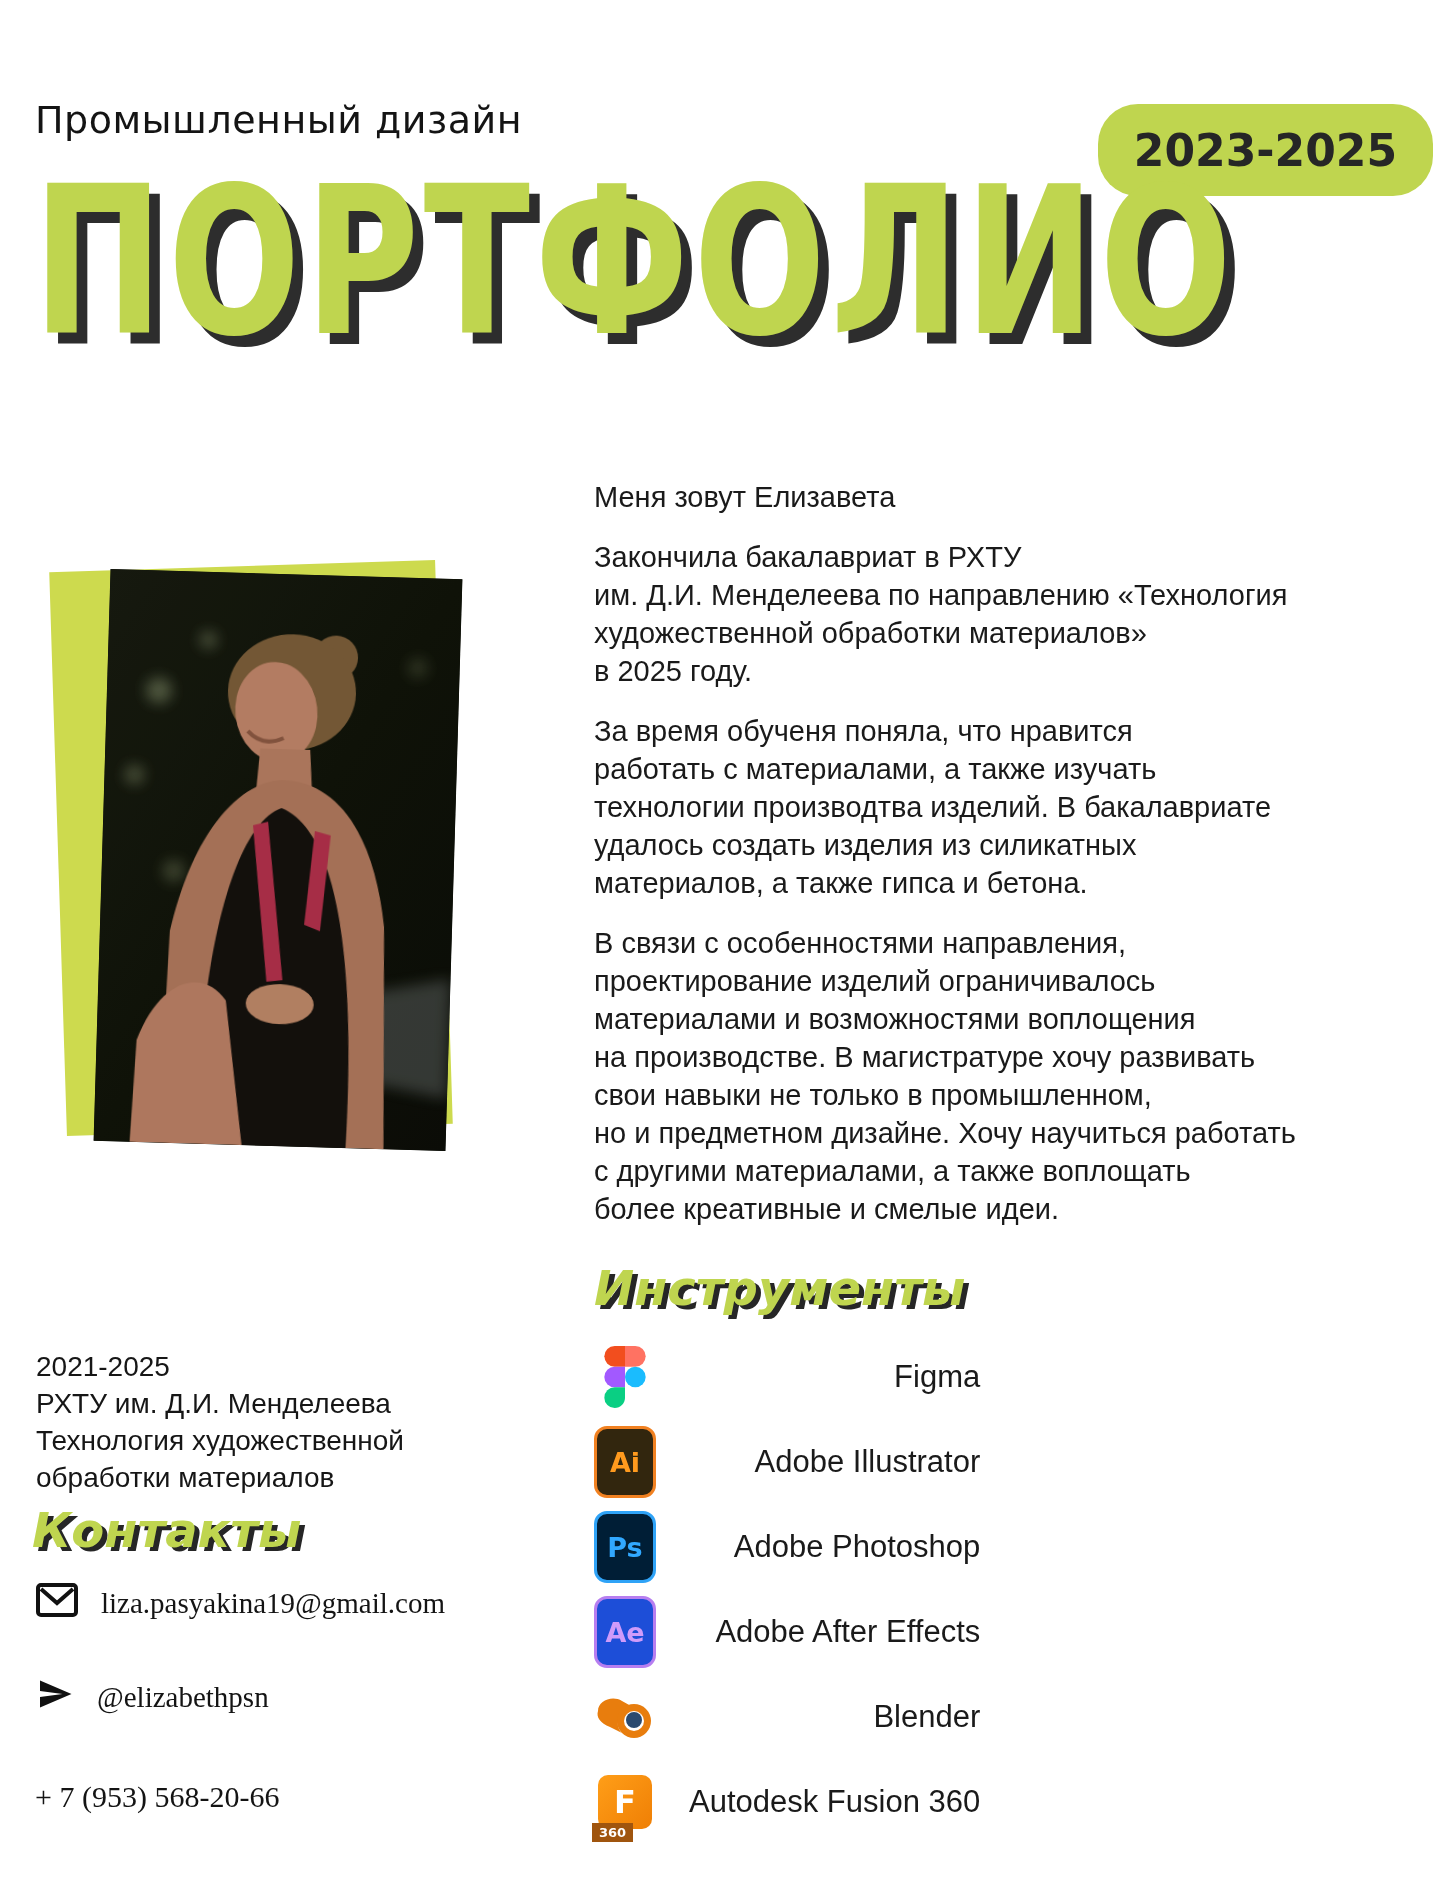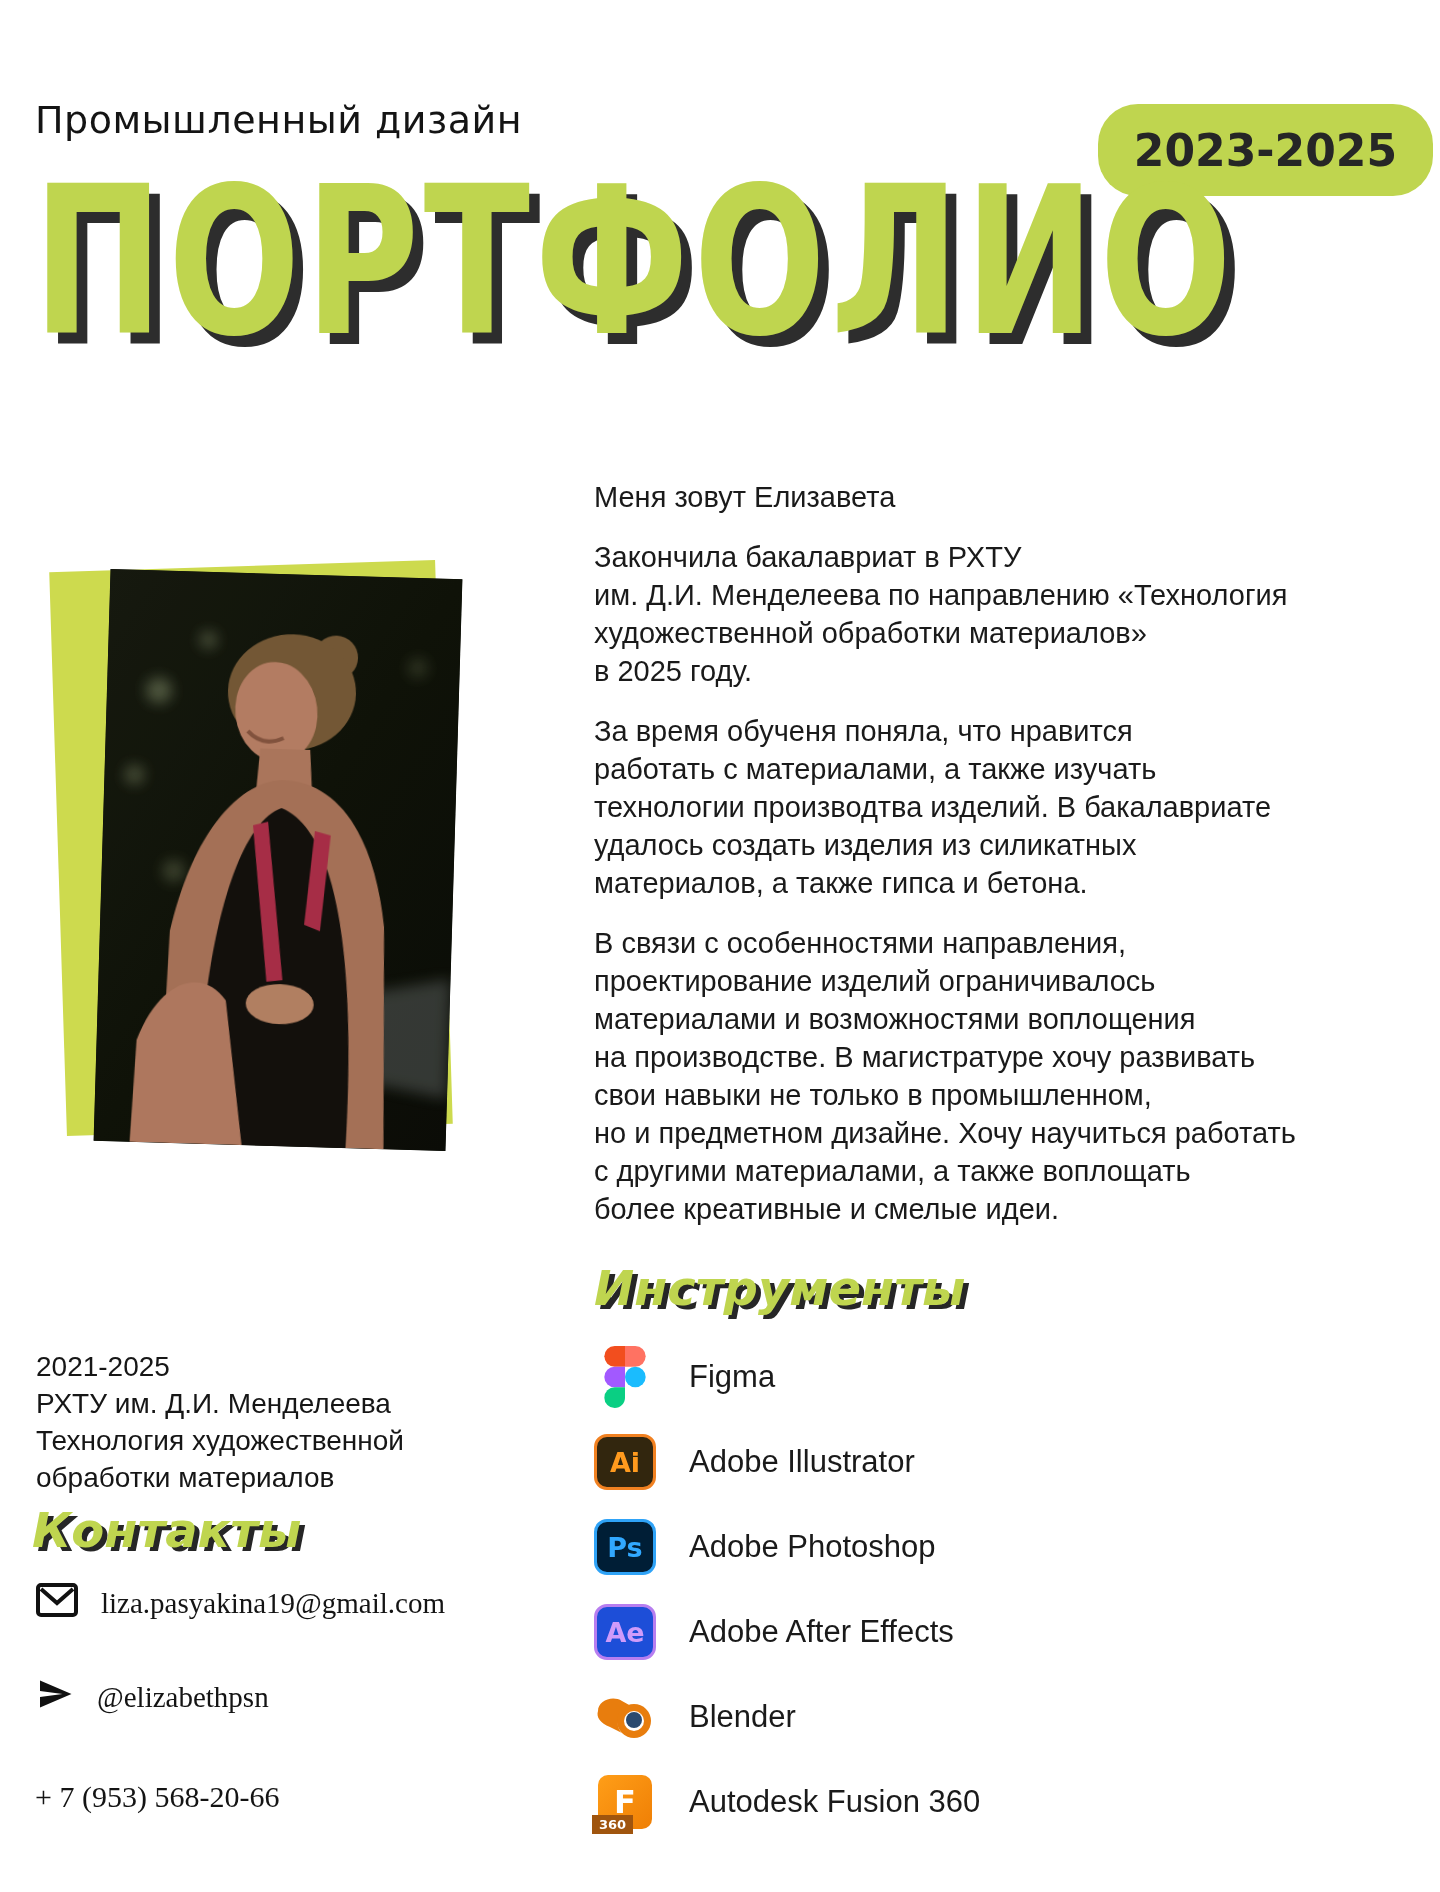--- a/index.html
+++ b/index.html
@@ -37,22 +37,22 @@
 
   .edu-text{position:absolute;left:36px;top:1348px;font-size:28px;line-height:37px;
             white-space:pre-line;color:#161616;}
 
   .contact{position:absolute;display:flex;align-items:center;gap:22px;font-size:29px;color:#141414;font-family:Liberation Serif, serif;}
   .contact-email{left:35px;top:1582px;}
   .contact-tg{left:35px;top:1676px;justify-content:space-between;}
   .contact-phone{left:35px;top:1780px;font-size:30px;}
 
   .tools{position:absolute;left:594px;top:1346px;}
-  .tool-row{display:flex;align-items:center;height:62px;margin-bottom:23px;}
-  .tool-icon{width:62px;height:56px;display:flex;align-items:center;justify-content:center;flex:0 0 62px;}
+  .tool-row{display:flex;align-items:center;height:62px;margin-bottom:23px;justify-content:space-between;}
+  .tool-icon{width:62px;height:72px;display:flex;align-items:center;justify-content:center;flex:0 0 62px;}
   .tool-label{margin-left:33px;font-size:31px;color:#1a1a1a;}
 
   .adobe{border-radius:13px;font-family:"DejaVu Sans",sans-serif;font-weight:bold;font-size:27px;
          box-sizing:border-box;border:3px solid;}
   .adobe i{font-style:normal;}
   .ai{background:#32260e;border-color:#f18121;color:#ff9a1e;}
   .ps{background:#001e36;border-color:#2fa3f7;color:#31a8ff;}
   .ae{background:#1d4ed8;border-color:#b77ef0;color:#cf9bfa;}
 
   .fusion{position:relative;}

